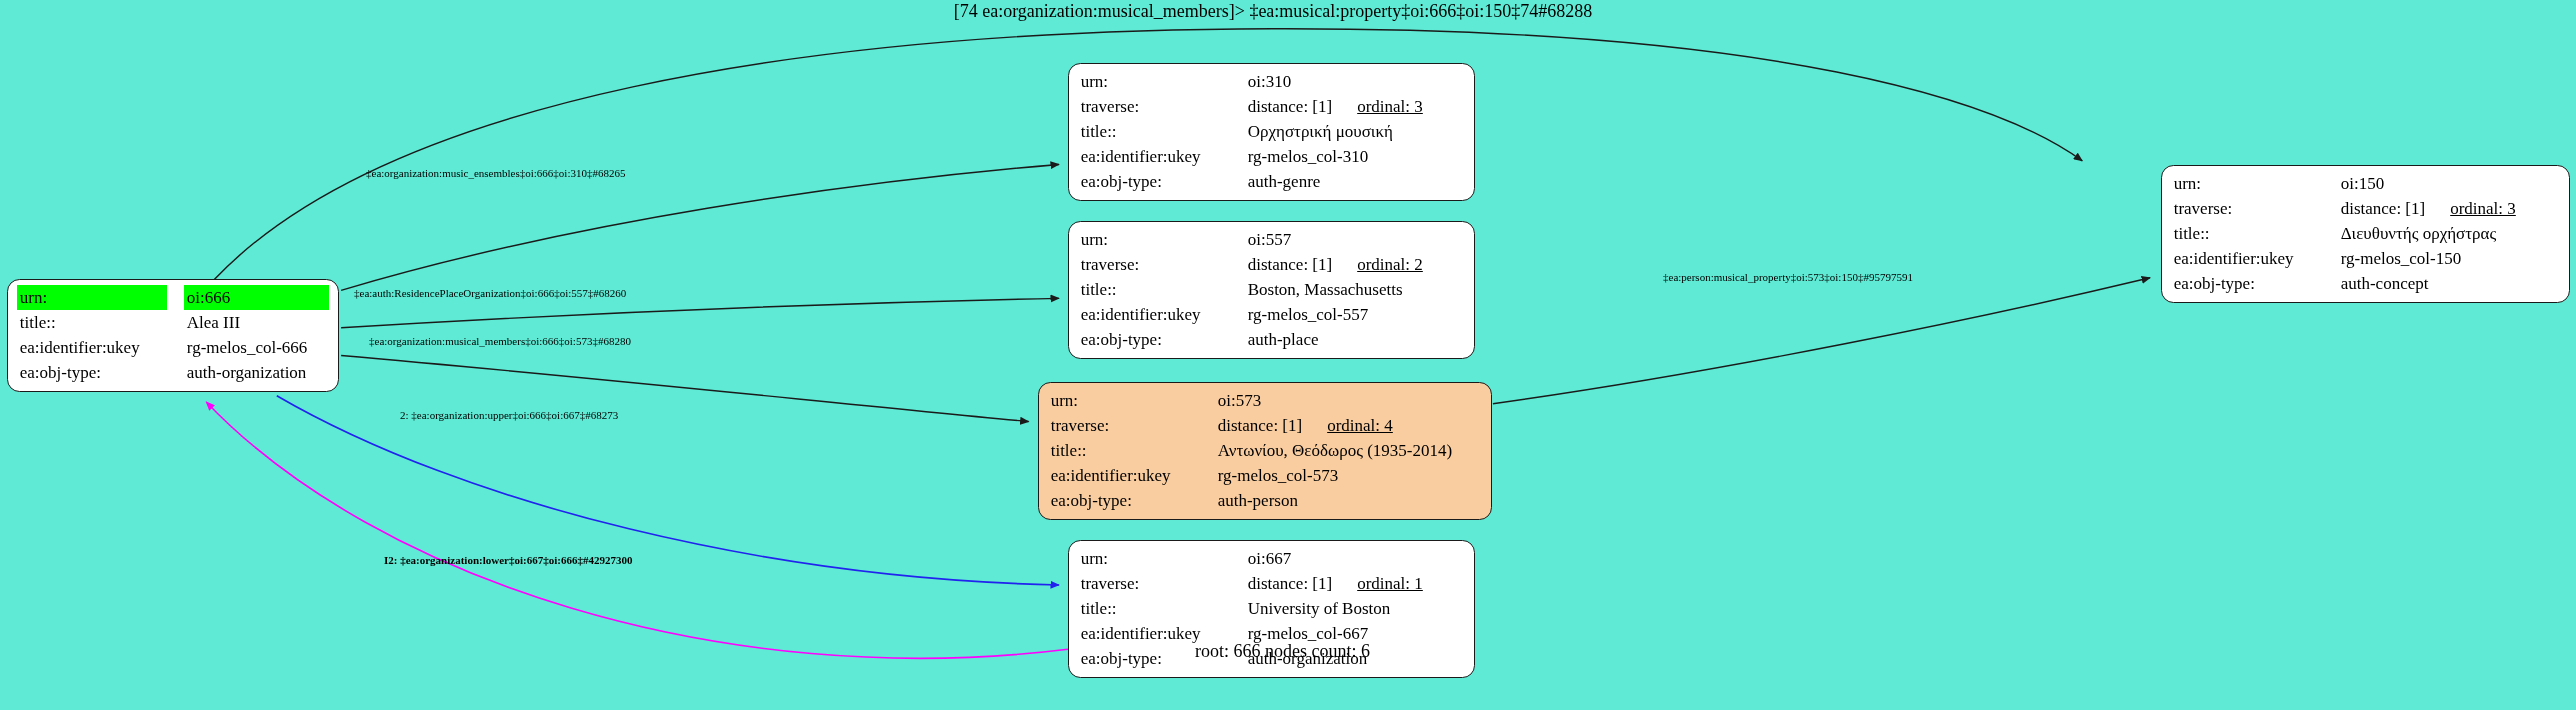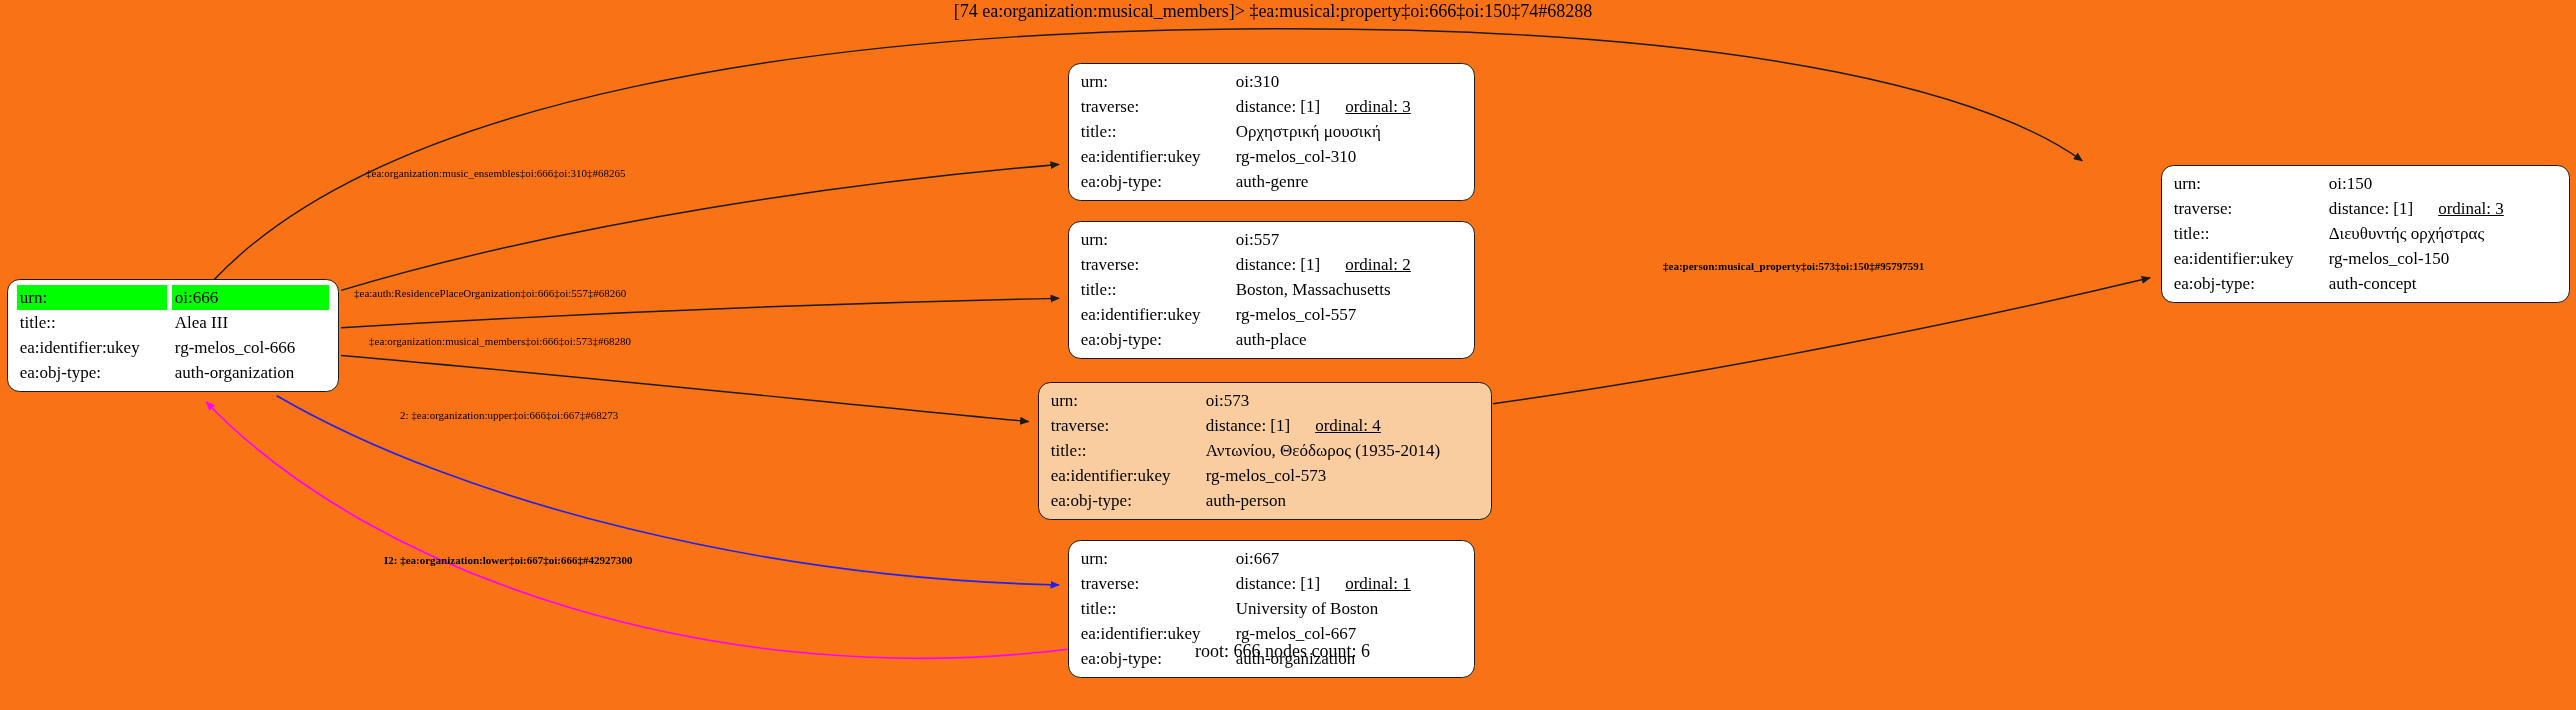--- a/index.html
+++ b/index.html
@@ -1,37 +1,37 @@
 <!DOCTYPE html>
 <html style="font-size:14.3px"><head>
 <meta charset="utf-8">
 <style>
   html,body{margin:0;padding:0;background:#ffffff;}
   #canvas{
     position:relative;
     width:2576px;height:711px;
-    background:#f97316;
+    background:#5eead4;
     font-family:"Liberation Serif","DejaVu Serif",serif;
     color:#000;
     overflow:hidden;
   }
   .node{
     position:absolute;
     background:#ffffff;
     border:1.3px solid #1a1a1a;
     border-radius:12.5px;
     padding:4.5px 0;
     box-sizing:border-box;
     z-index:2;
   }
   .node.person{background:#F9CDA0;}
   .row{
     display:grid;
     grid-template-columns:150px 1fr;
-    column-gap:5px;
+    column-gap:17px;
     padding:0 9px;
     line-height:25px;
     font-size:17px;
   }
   .cell{white-space:nowrap;padding:0 2.7px;}
   .cell.hl{background:#00FF00;}
   .v2{display:inline-block;margin-left:25px;text-decoration:underline;}
   .edge-label{
     position:absolute;
     font-size:11px;
@@ -80,21 +80,21 @@
     <path d="M 1672 452 C 1930 416, 2220 356, 2408 311" fill="none" stroke="#1a1a1a" stroke-width="1.6" marker-end="url(#arrow-black)"></path>
   </svg>
 
   <div class="center-label" style="left:880px;top:0.9px;width:786px;">[74 ea:organization:musical_members]&gt; ‡ea:musical:property‡oi:666‡oi:150‡74#68288</div>
 
   <div class="edge-label" style="left:366px;top:167px;">‡ea:organization:music_ensembles‡oi:666‡oi:310‡#68265</div>
   <div class="edge-label" style="left:354px;top:287px;">‡ea:auth:ResidencePlaceOrganization‡oi:666‡oi:557‡#68260</div>
   <div class="edge-label" style="left:369px;top:335px;">‡ea:organization:musical_members‡oi:666‡oi:573‡#68280</div>
   <div class="edge-label" style="left:400px;top:409px;">2: ‡ea:organization:upper‡oi:666‡oi:667‡#68273</div>
   <div class="edge-label" style="left:384px;top:554px;font-weight:bold;">I2: ‡ea:organization:lower‡oi:667‡oi:666‡#42927300</div>
-  <div class="edge-label" style="left:1663px;top:260px;font-weight:bold;">‡ea:person:musical_property‡oi:573‡oi:150‡#95797591</div>
+  <div class="edge-label" style="left:1663px;top:271px;">‡ea:person:musical_property‡oi:573‡oi:150‡#95797591</div>
 
   <div class="node" style="left:7.1px;top:279px;width:332px;height:113px;">
     <div class="row">
       <div class="cell hl">urn:</div>
       <div class="cell hl">oi:666</div>
     </div>
     <div class="row">
       <div class="cell">title::</div>
       <div class="cell">Alea III</div>
     </div>

